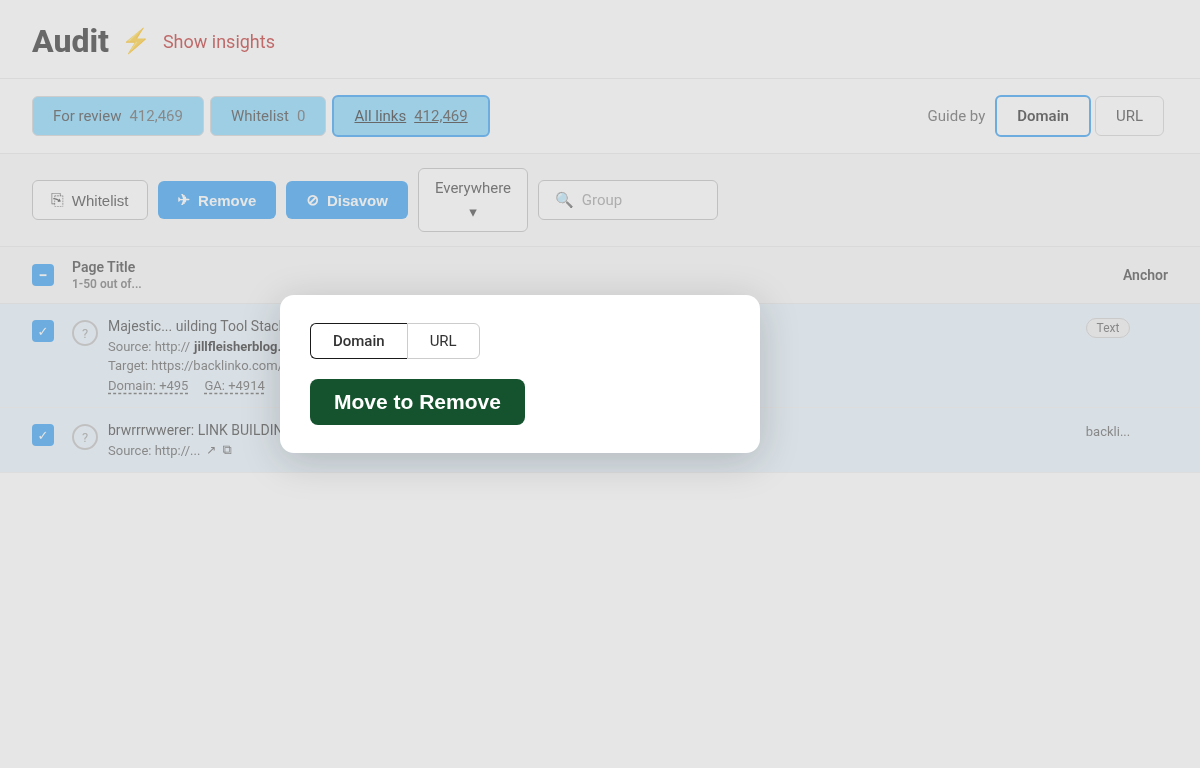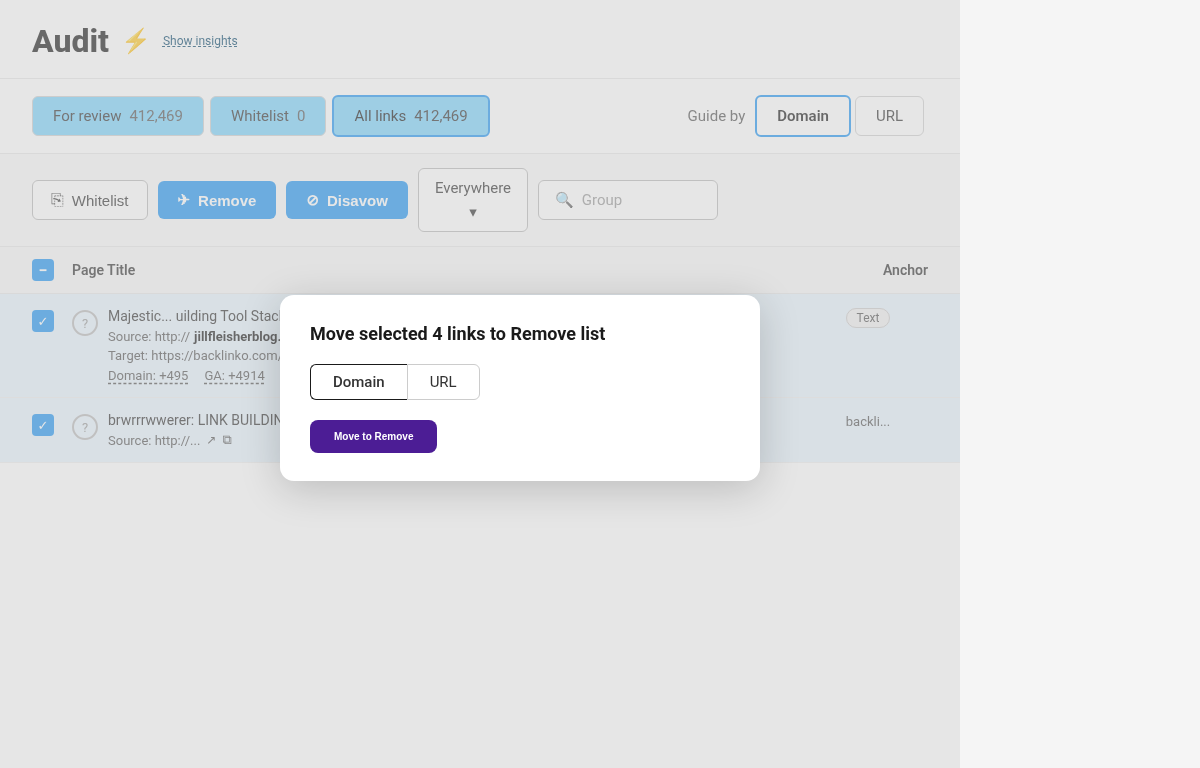--- a/index.html
+++ b/index.html
@@ -6,21 +6,21 @@
     body {
       font-family: -apple-system, BlinkMacSystemFont, 'Segoe UI', Roboto, sans-serif;
       background: #f5f5f5;
       width: 1200px;
       height: 768px;
       overflow: hidden;
       position: relative;
     }
 
     .page-wrapper {
-      width: 960px;
+      width: 1200px;
       height: 768px;
       background: #fff;
       position: relative;
     }
 
     
     .header {
       padding: 22px 32px 18px;
       display: flex;
       align-items: center;
@@ -33,23 +33,22 @@
       font-weight: 800;
       color: #1a1a1a;
     }
 
     .lightning-icon {
       color: #ff6b35;
       font-size: 24px;
     }
 
     .show-insights-link {
-      font-size: 12px;
-      color: #0c4a6e;
-      text-decoration: underline;
+      font-size: 18px;
+      color: #b91c1c;
       text-decoration-style: dashed;
       cursor: pointer;
     }
 
     
     .tab-bar {
       padding: 16px 32px;
       display: flex;
       align-items: center;
       gap: 0;
@@ -67,20 +66,21 @@
       margin-right: 6px;
       display: flex;
       align-items: center;
       gap: 8px;
     }
 
     .tab-item.active {
       border-color: #2196F3;
       border-width: 2px;
       color: #1a1a1a;
+      text-decoration: underline;
     }
 
     .tab-count {
       font-weight: 400;
       color: #555;
     }
 
     .tab-item.active .tab-count {
       color: #333;
     }
@@ -417,25 +417,25 @@
     }
 
     .modal-tab.active {
       background: #fff;
       border-color: #1a1a1a;
       font-weight: 500;
     }
 
     .btn-move-to-remove {
       padding: 11px 24px;
-      background: #4c1d95;
+      background: #14532d;
       color: #fff;
       border: none;
       border-radius: 8px;
-      font-size: 10px;
+      font-size: 21px;
       font-weight: 600;
       cursor: pointer;
     }
   </style>
 </head>
 <body>
 
 <div class="page-wrapper">
 
   <div class="header">
@@ -484,20 +484,21 @@
       <span>Group</span>
     </div>
   </div>
 
   <div class="table-header">
     <div class="checkbox-cell">
       <div class="checkbox-minus">−</div>
     </div>
     <div class="col-page-title">
       <span>Page Title</span>
+      <div class="row-meta">1-50 out of...</div>
     </div>
     <div class="col-anchor">Anchor</div>
   </div>
 
   <div class="table-row checked">
     <div class="row-checkbox">
       <div class="checkbox-checked">✓</div>
     </div>
     <div class="row-info-icon">?</div>
     <div class="row-content">
@@ -540,21 +541,20 @@
       </div>
     </div>
     <div class="row-anchor">
       <span>backli...</span>
     </div>
   </div>
 
   <div class="overlay"></div>
 
   <div class="modal">
-    <div class="modal-title">Move selected 4 links to Remove list</div>
     <div class="modal-tabs">
       <div class="modal-tab active">Domain</div>
       <div class="modal-tab">URL</div>
     </div>
     <button class="btn-move-to-remove">Move to Remove</button>
   </div>
 
 </div>
 
 </body></html>

